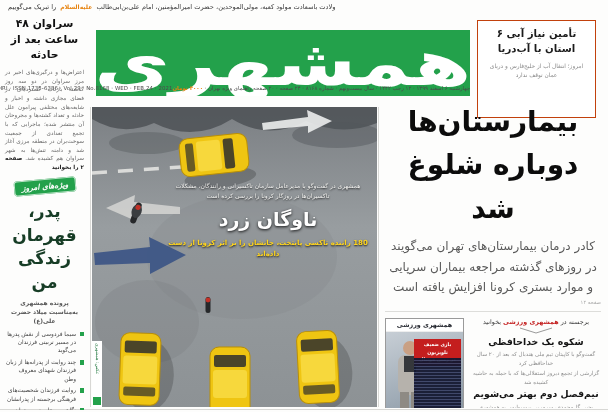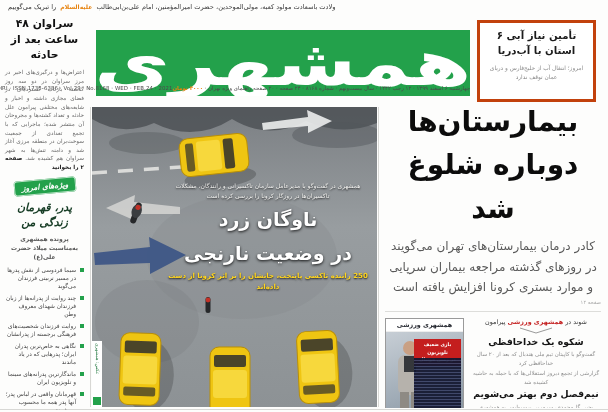--- a/index.html
+++ b/index.html
@@ -10,22 +10,22 @@
   
   .topbar { position:absolute; top:3px; left:8px; right:10px; text-align:left;
     font-size:6.6px; color:#3a3a3a; direction:rtl; }
   .topbar .honorific { color:#e6820e; font-weight:bold; font-size:6px; margin:0 2px; }
 
   
   .logo-box { position:absolute; left:96px; top:30px; width:374px; height:66px;
     background:#23a14b; overflow:hidden; display:flex; align-items:center; justify-content:center; }
   .logo-box .logo-word { color:#fff; font-weight:bold; font-size:58px; line-height:1;
     transform:scale(1.42,1.08); white-space:nowrap; }
-  .promo-box { position:absolute; left:477px; top:20px; width:119px; height:82px;
-    border:3px solid #c2410c; background:#fff; padding:6px 5px 4px; text-align:center; }
+  .promo-box { position:absolute; left:477px; top:20px; width:119px; height:98px;
+    border:1px solid #c2410c; background:#fff; padding:6px 5px 4px; text-align:center; }
   .promo-title { font-size:10.2px; font-weight:bold; line-height:1.45; color:#1c1c1c; }
   .promo-sub { font-size:5.8px; color:#8a8a8a; line-height:1.6; margin-top:5px; }
   .infoline { position:absolute; left:96px; top:85px; width:374px; display:flex;
     justify-content:space-between; align-items:center; }
   .fa-info { font-size:5.4px; color:#4a4a4a; white-space:nowrap; }
   .fa-info .price { color:#e6820e; font-weight:bold; }
   .latin-info { font-size:5.4px; color:#4a4a4a; direction:ltr; white-space:nowrap; letter-spacing:.1px; }
 
   
   .vrule { position:absolute; width:1px; background:#d8d8d5; top:107px; bottom:5px; }
@@ -34,21 +34,21 @@
 
   
   .left-col { position:absolute; left:0; top:16px; width:89px; height:394px;
     padding:0 5px 0 5px; overflow:hidden; }
   .lc-h1 { font-size:10.8px; font-weight:bold; text-align:center; line-height:1.45; color:#111; }
   .lc-body { font-size:5.7px; color:#6b6b6b; text-align:justify; line-height:1.52; margin-top:5px; }
   .lc-body b { color:#222; }
   .stamp { width:62px; margin:7px auto 6px; background:#23a14b; color:#fff; text-align:center;
     font-size:7.6px; font-weight:bold; font-style:italic; padding:3px 2px; border-radius:3px;
     box-shadow:inset 0 0 0 1px rgba(255,255,255,.7); transform:rotate(-5deg); }
-  .lc-h2 { font-size:11px; font-weight:bold; text-align:center; line-height:1.4; color:#173d26;font-style:italic; }
+  .lc-h2 { font-size:17px; font-weight:bold; text-align:center; line-height:1.4; color:#173d26; }
   .lc-sub { font-size:6px; font-weight:bold; color:#555; text-align:center; line-height:1.5; margin-top:3px; }
   .bullets { margin-top:5px; }
   .bullet { position:relative; padding-right:8px; margin-bottom:3.5px; }
   .bullet .sq { position:absolute; right:0; top:2px; width:4.5px; height:4.5px; background:#23a14b; }
   .bullet .btxt { font-size:5.8px; color:#454545; line-height:1.42; display:block; text-align:right; }
 
   
   .photo { position:absolute; left:92px; top:107px; width:285px; height:300px; overflow:hidden; background:#8e9296;padding-left:40px; }
   .photo svg { position:absolute; inset:0; }
   .photo-caption { position:absolute; top:74px; right:8px; width:202px; text-align:center; }
@@ -218,42 +218,41 @@
         <ellipse cx="8" cy="6" rx="26" ry="36" fill="#000" opacity="0.18"></ellipse>
         <rect x="-20" y="-36" width="40" height="72" rx="9" fill="#efc512" stroke="#b98f07" stroke-width="1"></rect>
         <rect x="-16" y="-28" width="32" height="12" rx="2" fill="#2e2e2e" opacity="0.85"></rect>
         <rect x="-16" y="18" width="32" height="9" rx="2" fill="#2e2e2e" opacity="0.7"></rect>
         <rect x="-17" y="-13" width="34" height="28" rx="3" fill="#f7d83c"></rect>
       </g>
     </svg>
     <div class="photo-caption">
       <div class="pc-kicker">همشهری در گفت‌وگو با مدیرعامل سازمان تاکسیرانی و رانندگان، مشکلات تاکسیران‌ها در روزگار کرونا را بررسی کرده است</div>
       <div class="pc-title">ناوگان زرد</div>
-      <div class="pc-title">در وضعیت نارنجی</div>
-      <div class="pc-highlight">250 راننده تاکسی پایتخت، جانشان را بر اثر کرونا از دست داده‌اند</div>
+      <div class="pc-highlight">180 راننده تاکسی پایتخت، جانشان را بر اثر کرونا از دست داده‌اند</div>
     </div>
     <div class="photo-credit">
       <span class="vtext">عکس: همشهری</span>
       <span class="sq"></span>
     </div>
   </div>
 
   <div class="right-col">
     <div class="lead-h">بیمارستان‌ها</div>
     <div class="lead-h">دوباره شلوغ شد</div>
     <div class="lead-deck">کادر درمان بیمارستان‌های تهران می‌گویند در روزهای گذشته مراجعه بیماران سرپایی و موارد بستری کرونا افزایش یافته است</div>
     <div class="page-ref">صفحه ۱۲</div>
     <div class="hrule"></div>
 
     <div class="sports">
       <div class="sports-texts">
         <div class="sports-head">
-          <span>شوند در</span>
+          <span>برجسته در</span>
           <span class="brand">همشهری ورزشی</span>
-          <span>پیرامون</span>
+          <span>بخوانید</span>
         </div>
         <svg class="chev" width="34" height="7" viewBox="0 0 34 7" aria-hidden="true">
           <polyline points="1,1 17,6 33,1" fill="none" stroke="#9a9a9a" stroke-width="1"></polyline>
         </svg>
         <div class="sp-item">
           <div class="sp-title">شکوه یک خداحافظی</div>
           <div class="sp-desc">گفت‌وگو با کاپیتان تیم ملی هندبال که بعد از ۲۰ سال خداحافظی کرد</div>
         </div>
         <div class="sp-item">
           <div class="sp-desc">گزارشی از تجمع دیروز استقلالی‌ها که با حمله به حاشیه کشیده شد</div>

